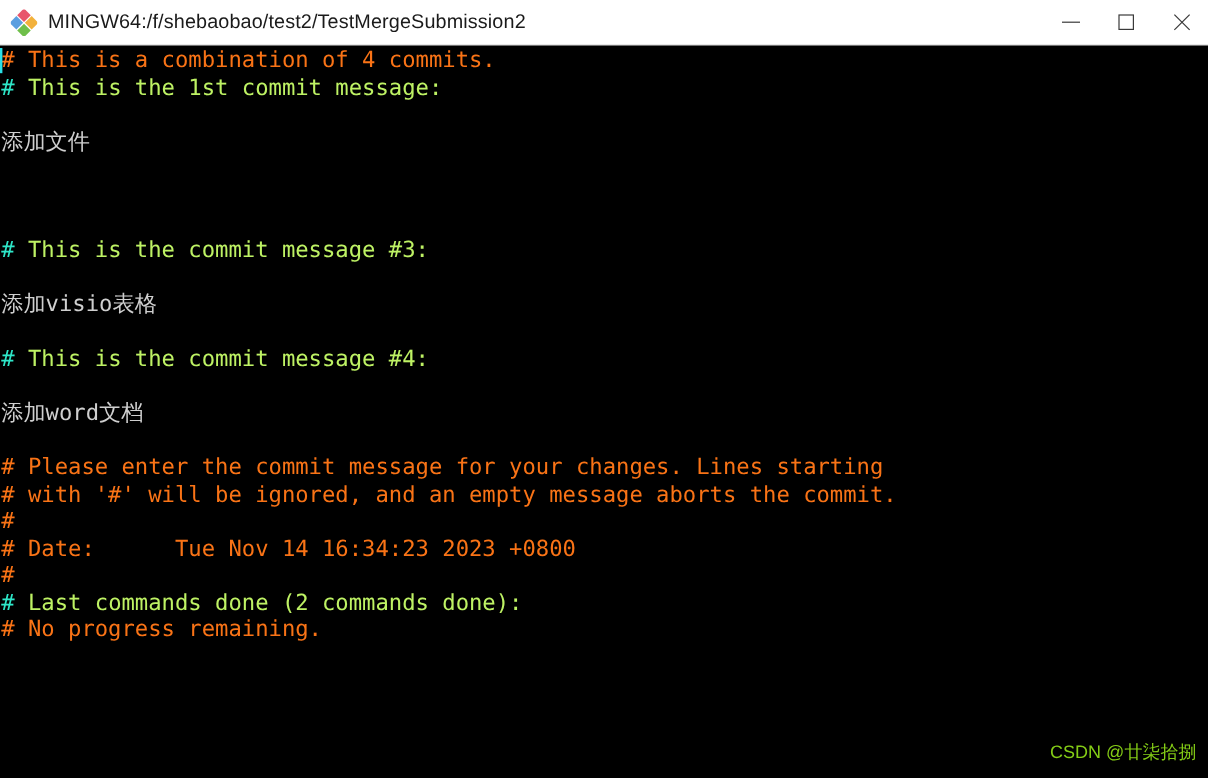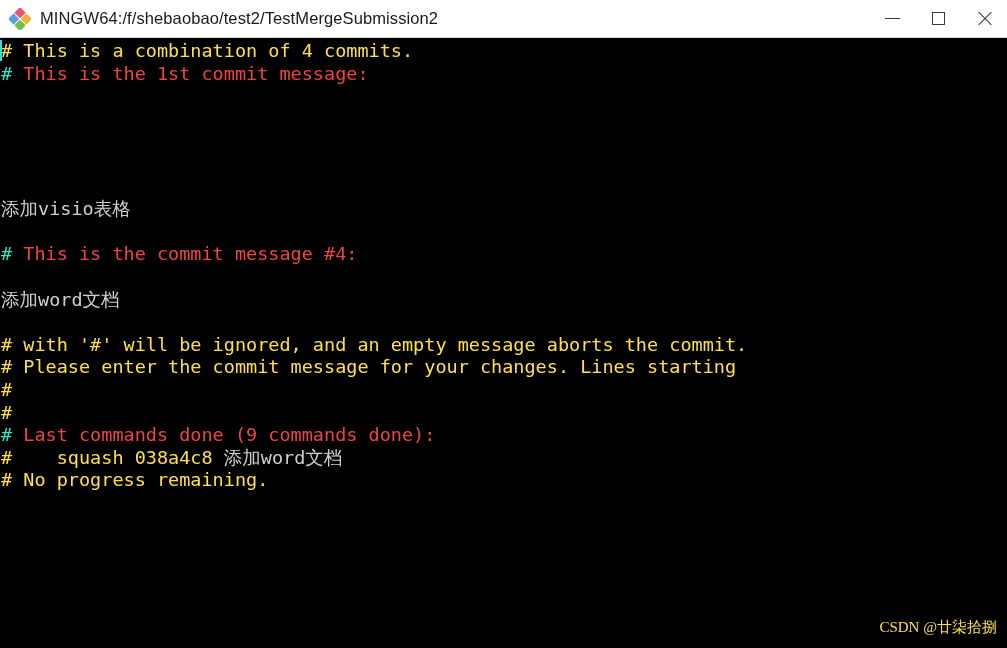--- a/index.html
+++ b/index.html
@@ -102,43 +102,43 @@
   }
   .tline {
     height: 22.6px;
     line-height: 22.6px;
     font-family: "DejaVu Sans Mono", monospace;
     font-size: 18.5px;
     white-space: pre;
     padding-left: 1px;
   }
   .c-hash   { color: #2ee6c8; }
-  .c-cyan   { color: #fde047; }
-  .c-blue   { color: #ef4444; }
+  .c-cyan   { color: #f97316; }
+  .c-blue   { color: #bef264; }
   .c-text   { color: #cfcfcf; }
   .c-blank  { color: transparent; }
 
   
   .cursor {
     position: absolute;
     left: 0;
     top: 40px;
     width: 2px;
     height: 21px;
     background: #2ae0e6;
   }
 
   
   .watermark {
     position: absolute;
     right: 10px;
     bottom: 11px;
-    font-family: Liberation Serif, serif;
+    font-family: Liberation Sans, sans-serif;
     font-size: 15px;
-    color: #fde047;
+    color: #84cc16;
     white-space: nowrap;
   }
 </style>
 </head>
 <body>
 
 <div id="app">
 
   <div class="titlebar">
     <div class="tb-icon">
@@ -161,36 +161,38 @@
     </div>
     <div class="winbtn">
       <span class="winbtn-close"></span>
     </div>
   </div>
 
   <div class="terminal" id="terminal">
       <div class="tline"><span class="c-cyan"># This is a combination of 4 commits.</span></div>
       <div class="tline"><span class="c-hash">#</span><span class="c-blue"> This is the 1st commit message:</span></div>
       <div class="tline"><span class="c-blank">&nbsp;</span></div>
+      <div class="tline"><span class="c-text">添加文件</span></div>
       <div class="tline"><span class="c-blank">&nbsp;</span></div>
       <div class="tline"><span class="c-blank">&nbsp;</span></div>
       <div class="tline"><span class="c-blank">&nbsp;</span></div>
+      <div class="tline"><span class="c-hash">#</span><span class="c-blue"> This is the commit message #3:</span></div>
       <div class="tline"><span class="c-blank">&nbsp;</span></div>
       <div class="tline"><span class="c-text">添加visio表格</span></div>
       <div class="tline"><span class="c-blank">&nbsp;</span></div>
       <div class="tline"><span class="c-hash">#</span><span class="c-blue"> This is the commit message #4:</span></div>
       <div class="tline"><span class="c-blank">&nbsp;</span></div>
       <div class="tline"><span class="c-text">添加word文档</span></div>
       <div class="tline"><span class="c-blank">&nbsp;</span></div>
+      <div class="tline"><span class="c-cyan"># Please enter the commit message for your changes. Lines starting</span></div>
       <div class="tline"><span class="c-cyan"># with '#' will be ignored, and an empty message aborts the commit.</span></div>
-      <div class="tline"><span class="c-cyan"># Please enter the commit message for your changes. Lines starting</span></div>
       <div class="tline"><span class="c-cyan">#</span></div>
+      <div class="tline"><span class="c-cyan"># Date:      Tue Nov 14 16:34:23 2023 +0800</span></div>
       <div class="tline"><span class="c-cyan">#</span></div>
-      <div class="tline"><span class="c-hash">#</span><span class="c-blue"> Last commands done (9 commands done):</span></div>
-      <div class="tline"><span class="c-cyan">#    squash 038a4c8 </span><span class="c-text">添加word文档</span></div>
+      <div class="tline"><span class="c-hash">#</span><span class="c-blue"> Last commands done (2 commands done):</span></div>
       <div class="tline"><span class="c-cyan"># No progress remaining.</span></div>
     </div>
 
   <div class="cursor"></div>
 
   <div class="watermark">CSDN @廿柒拾捌</div>
 
 </div>
 
 </body></html>

